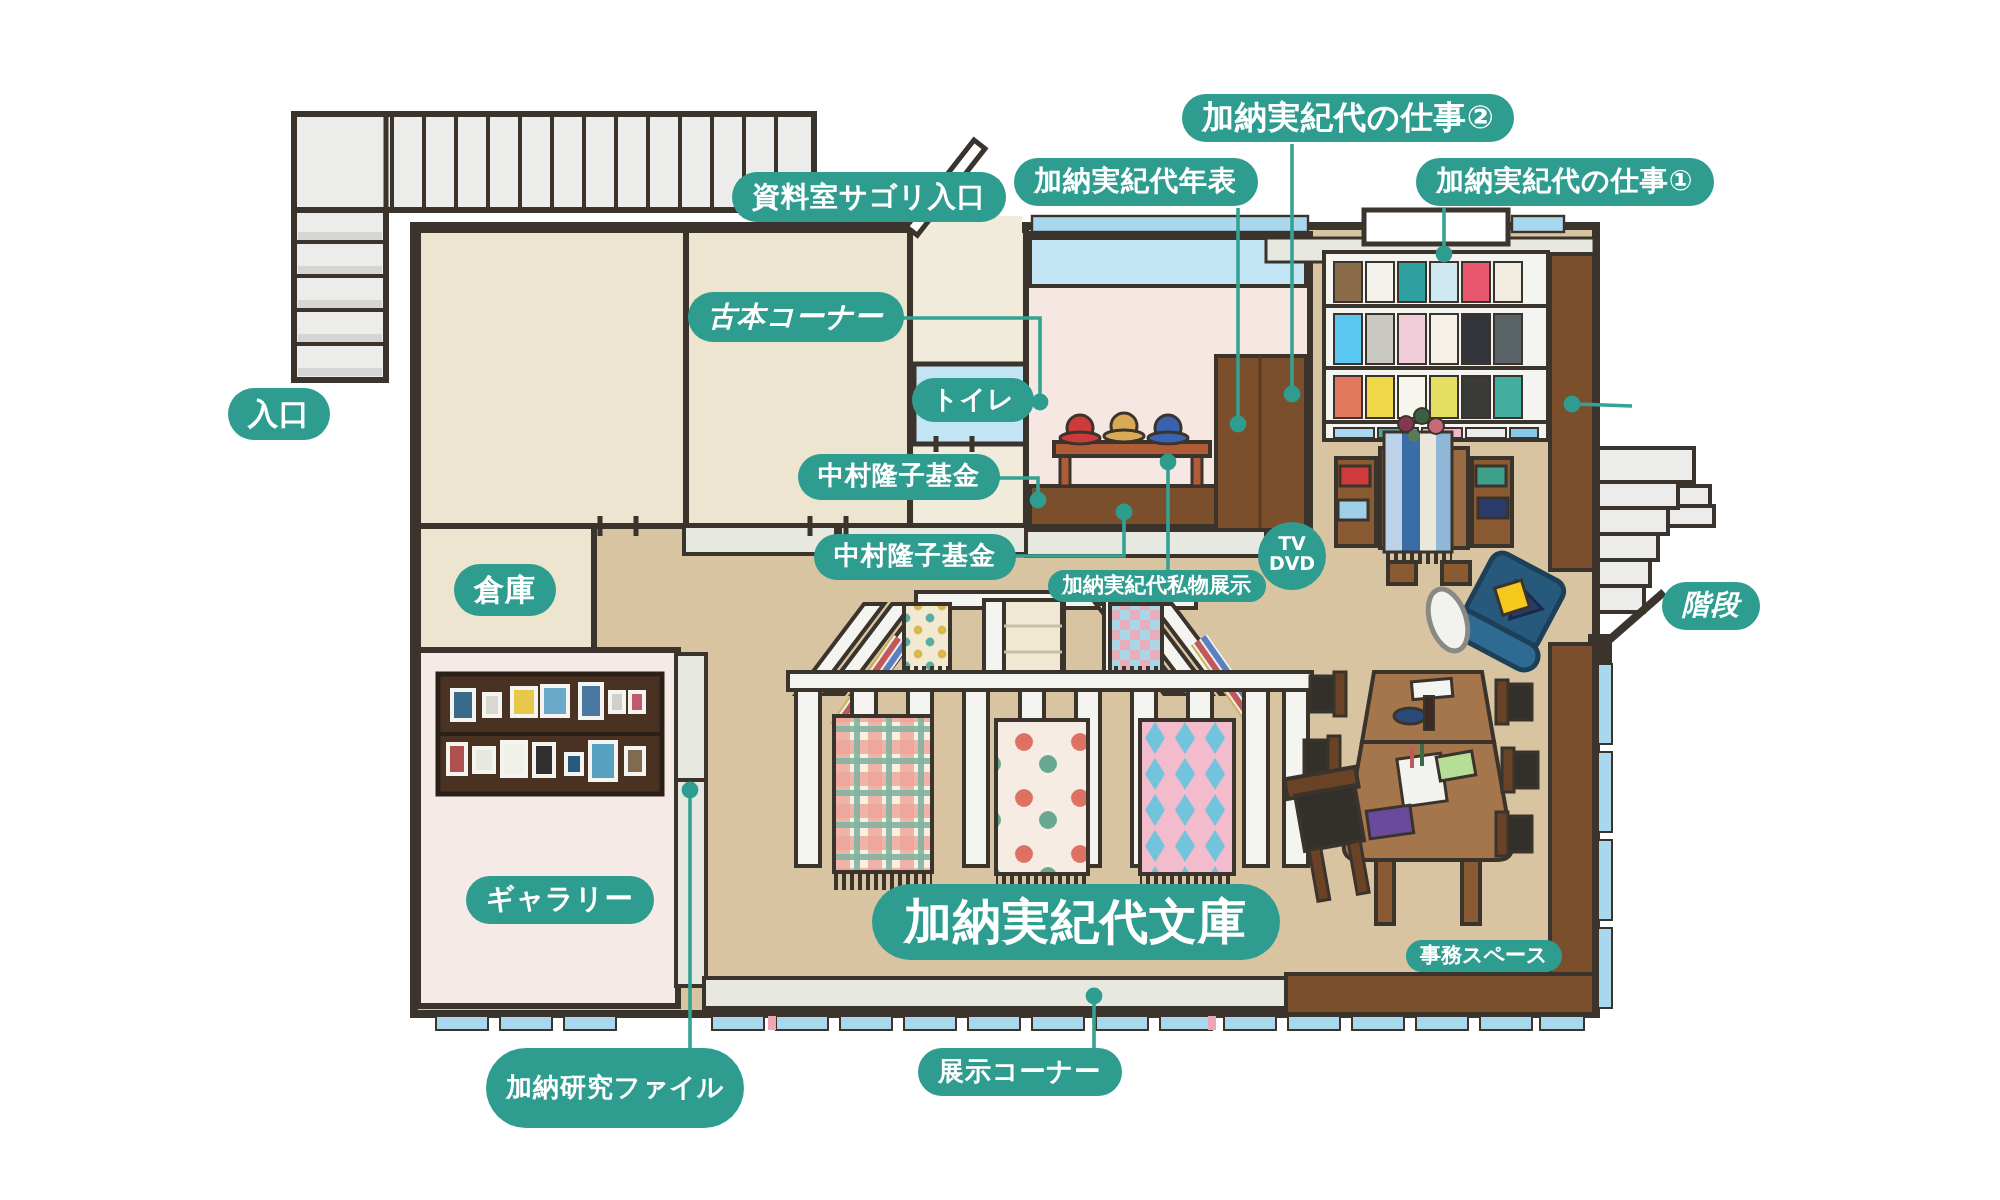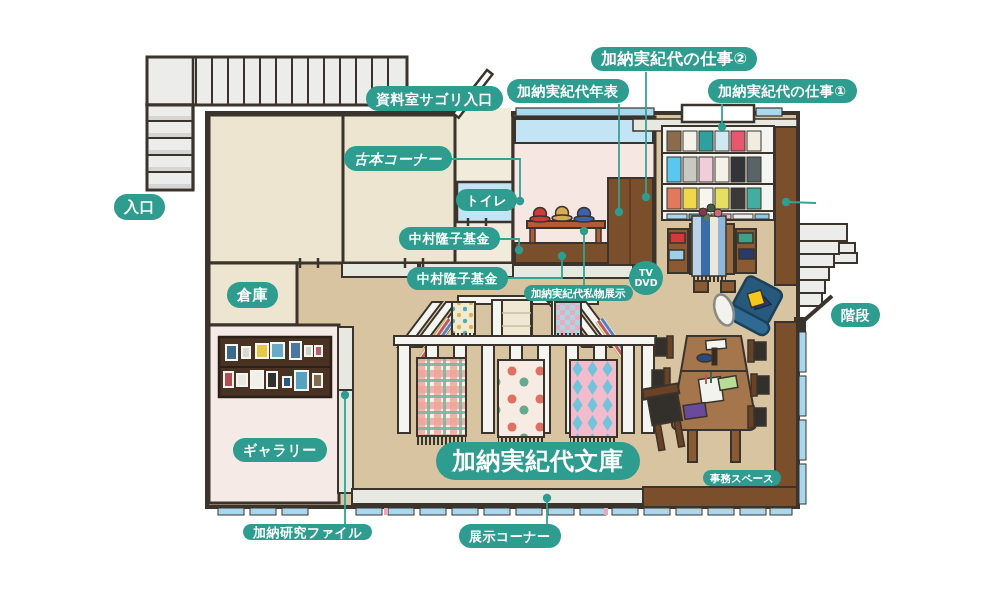--- a/index.html
+++ b/index.html
@@ -14,24 +14,24 @@
   #lbl-sagori{left:366px;top:86px;height:25px;font-size:14px;}
   #lbl-usedbooks{left:344px;top:146px;height:25px;font-size:14px;font-style:italic;}
   #lbl-toilet{left:456px;top:189px;height:22px;font-size:13px;}
   #lbl-nakamura{left:399px;top:227px;height:23px;font-size:13px;text-align:right;}
   #lbl-sales{left:407px;top:267px;height:23px;font-size:13px;}
   #lbl-personal{left:524px;top:285px;height:16px;font-size:10.5px;}
   #lbl-chronology{left:507px;top:79px;height:24px;font-size:14px;}
   #lbl-works2{left:591px;top:47px;height:24px;font-size:16px;}
   #lbl-works1{left:708px;top:79px;height:24px;font-size:14px;}
   #lbl-hiroshima{left:815px;top:191px;height:24px;font-size:14px;}
-  #lbl-stairs{left:831px;top:303px;height:24px;font-size:14px;}
+  #lbl-stairs{left:831px;top:291px;height:24px;font-size:14px;font-style:italic;}
   #lbl-storage{left:227px;top:282px;height:26px;font-size:15px;}
   #lbl-gallery{left:233px;top:438px;height:24px;font-size:14px;}
-  #lbl-files{left:243px;top:524px;height:16px;font-size:13px;}
+  #lbl-files{left:243px;top:524px;height:40px;font-size:13px;}
   #lbl-exhibition{left:459px;top:524px;height:24px;font-size:13px;}
   #lbl-office{left:703px;top:470px;height:16px;font-size:10.5px;}
   #lbl-title{left:436px;top:442px;height:38px;font-size:24px;border-radius:20px;padding:0 16px;}
   #lbl-tvdvd{left:629px;top:261px;width:34px;height:34px;border-radius:50%;padding:0;
              flex-direction:column;font-size:9.5px;line-height:1.1;letter-spacing:0;text-align:center;}
 </style>
 </head>
 <body>
 
 <div class="stage">

